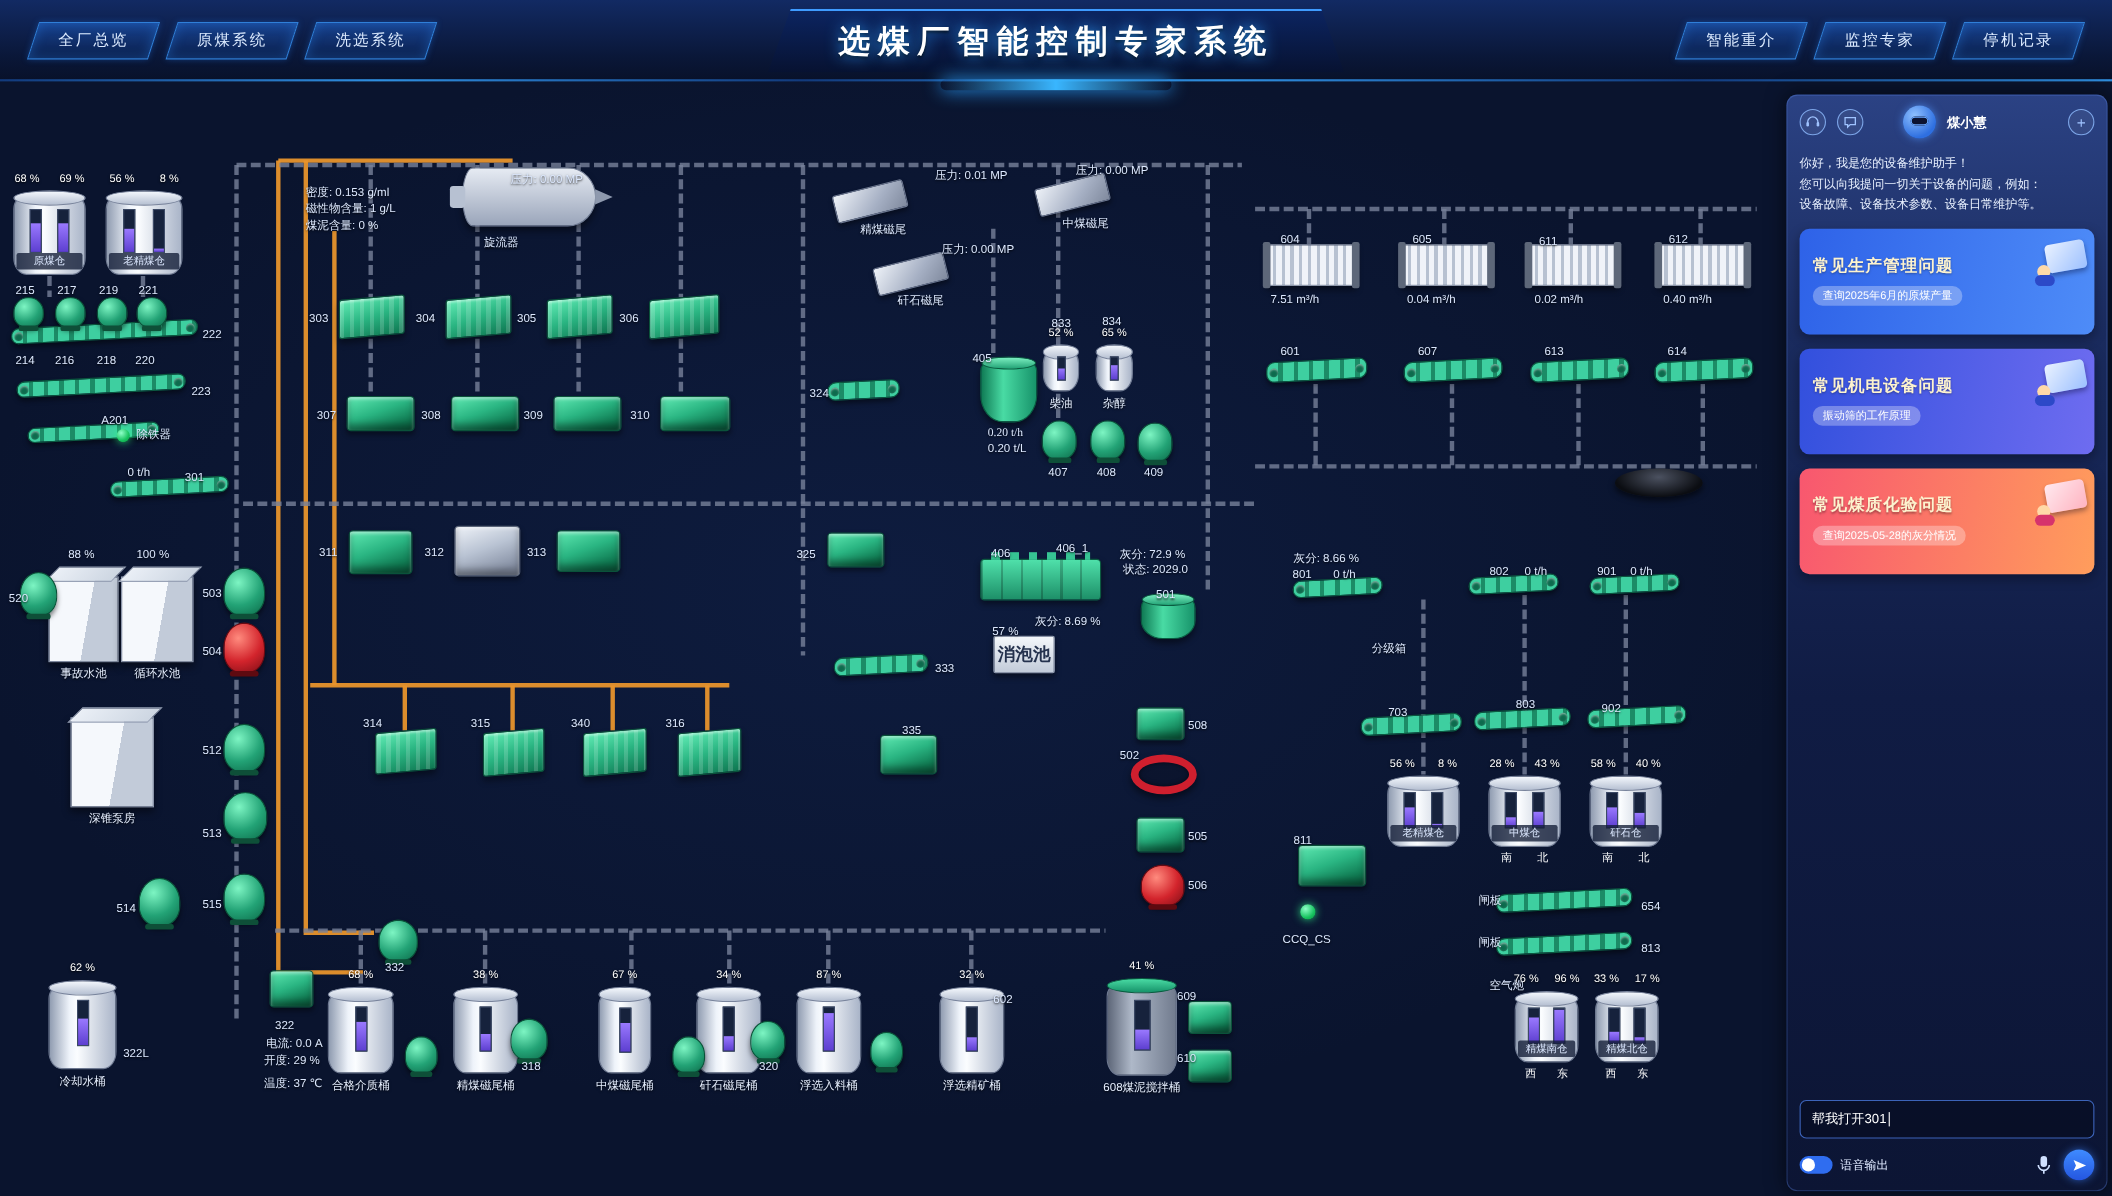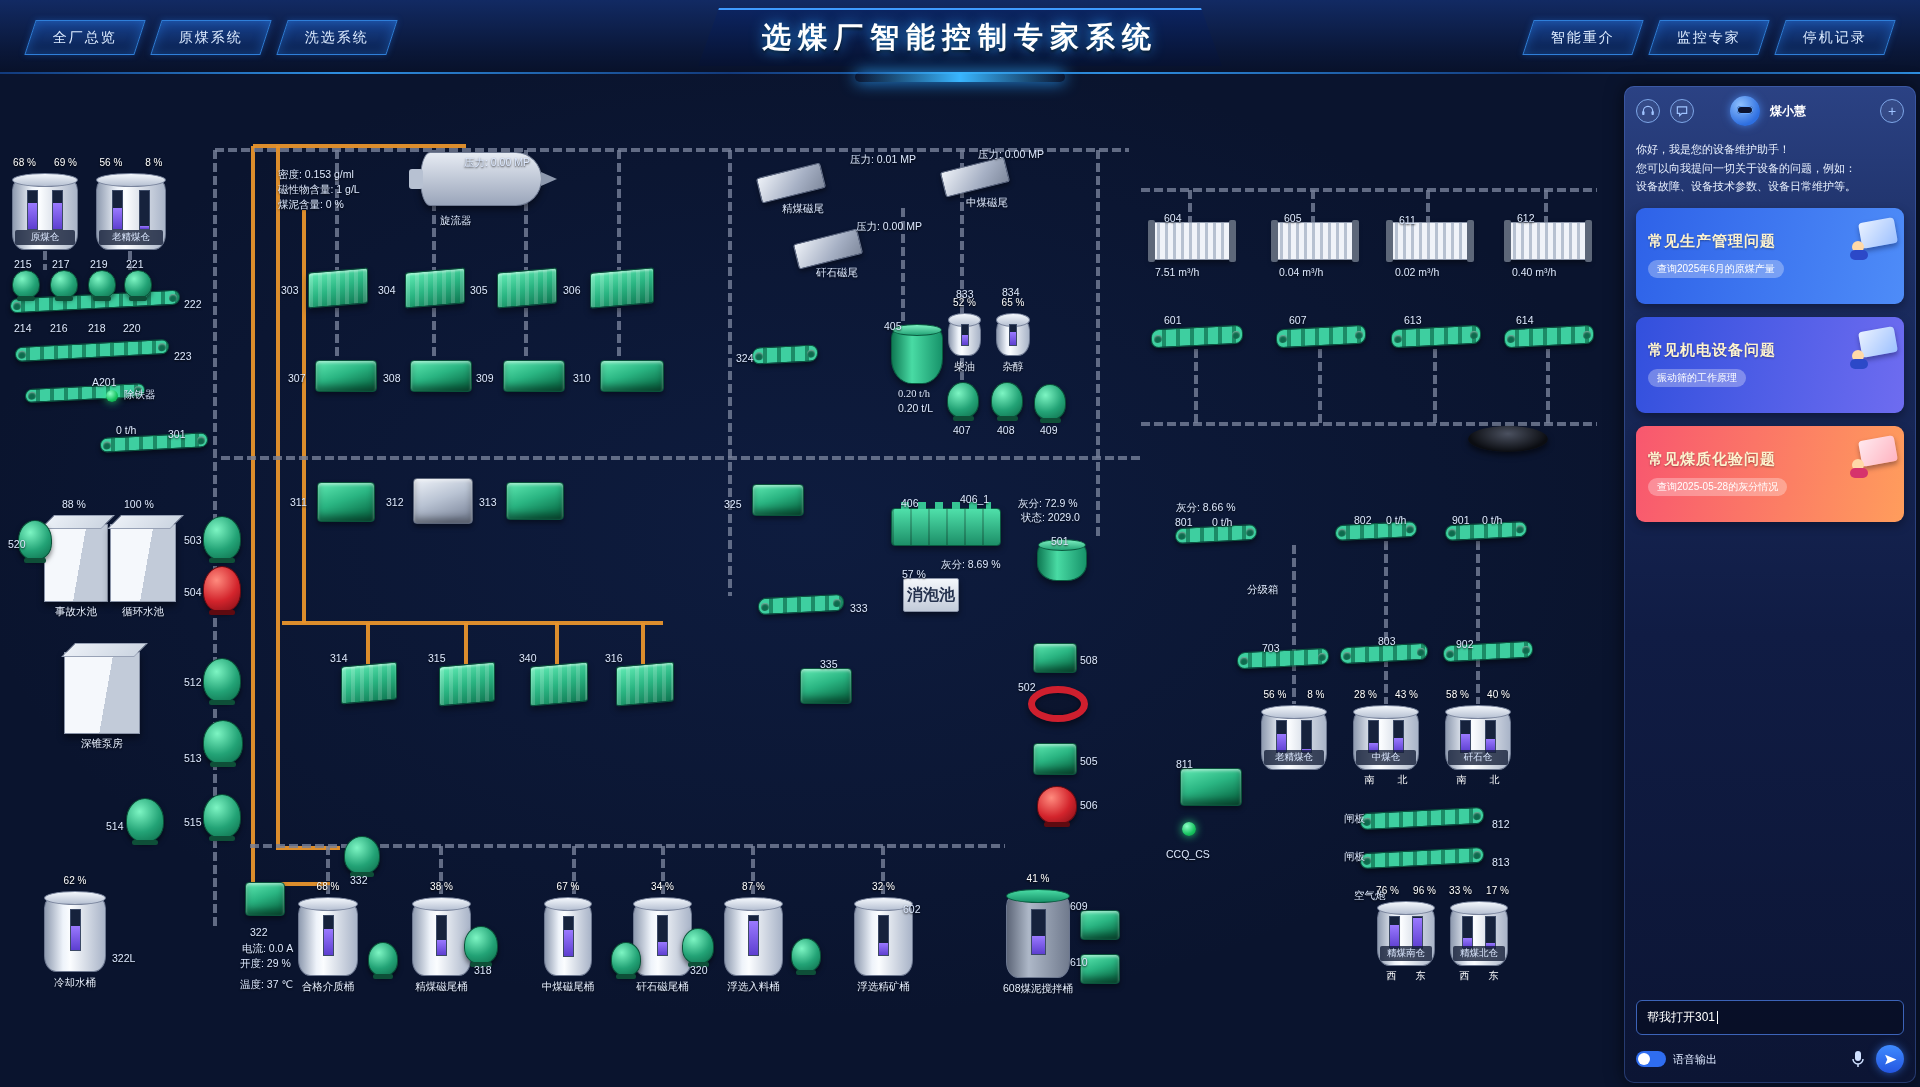--- a/index.html
+++ b/index.html
@@ -597,21 +597,21 @@
       <span class="dtx" style="left: 1386px; top: 514px;">0 t/h</span>
       <span class="dtx" style="left: 1452px; top: 514px;">901</span>
       <span class="dtx" style="left: 1482px; top: 514px;">0 t/h</span>
       <span class="dtx" style="left: 1247px; top: 583px;">分级箱</span>
       <span class="dtx" style="left: 1262px; top: 642px;">703</span>
       <span class="dtx" style="left: 1378px; top: 635px;">803</span>
       <span class="dtx" style="left: 1456px; top: 638px;">902</span>
       <span class="dtx" style="left: 1176px; top: 758px;">811</span>
       <span class="dtx" style="left: 1166px; top: 848px;">CCQ_CS</span>
       <span class="dtx" style="left: 1344px; top: 812px;">闸板</span>
-      <span class="dtx" style="left: 1492px; top: 818px;">812</span>
+      <span class="dtx" style="left: 1492px; top: 818px;">654</span>
       <span class="dtx" style="left: 1344px; top: 850px;">闸板</span>
       <span class="dtx" style="left: 1492px; top: 856px;">813</span>
       <span class="dtx" style="left: 1354px; top: 889px;">空气炮</span>
       <span class="dtx" style="left: 62px; top: 498px;">88 %</span>
       <span class="dtx" style="left: 124px; top: 498px;">100 %</span>
       <span class="dtx" style="left: 8px; top: 538px;">520</span>
       <span class="dtx" style="left: 184px; top: 534px;">503</span>
       <span class="dtx" style="left: 184px; top: 586px;">504</span>
       <span class="dtx" style="left: 184px; top: 676px;">512</span>
       <span class="dtx" style="left: 184px; top: 740px; margin-top: 12px;">513</span>

